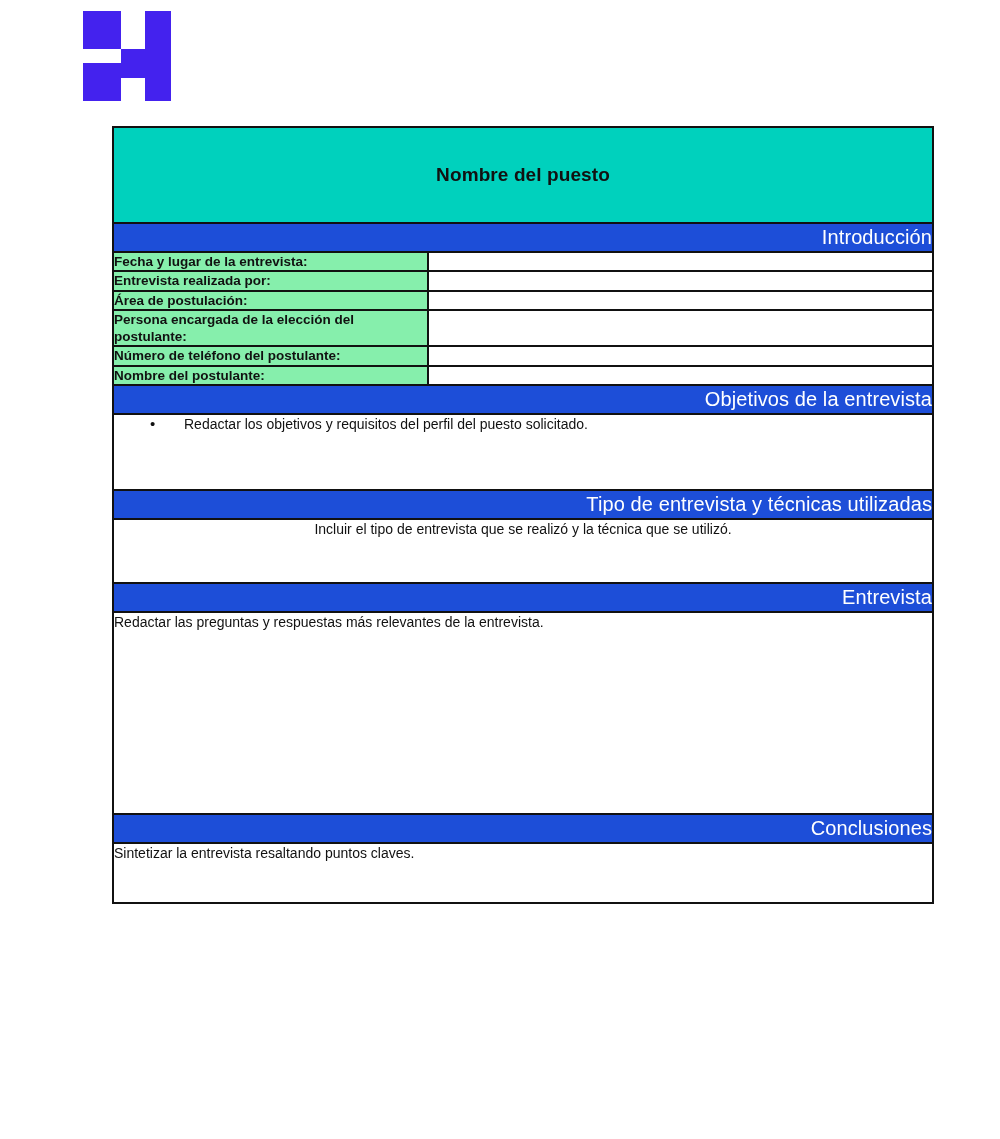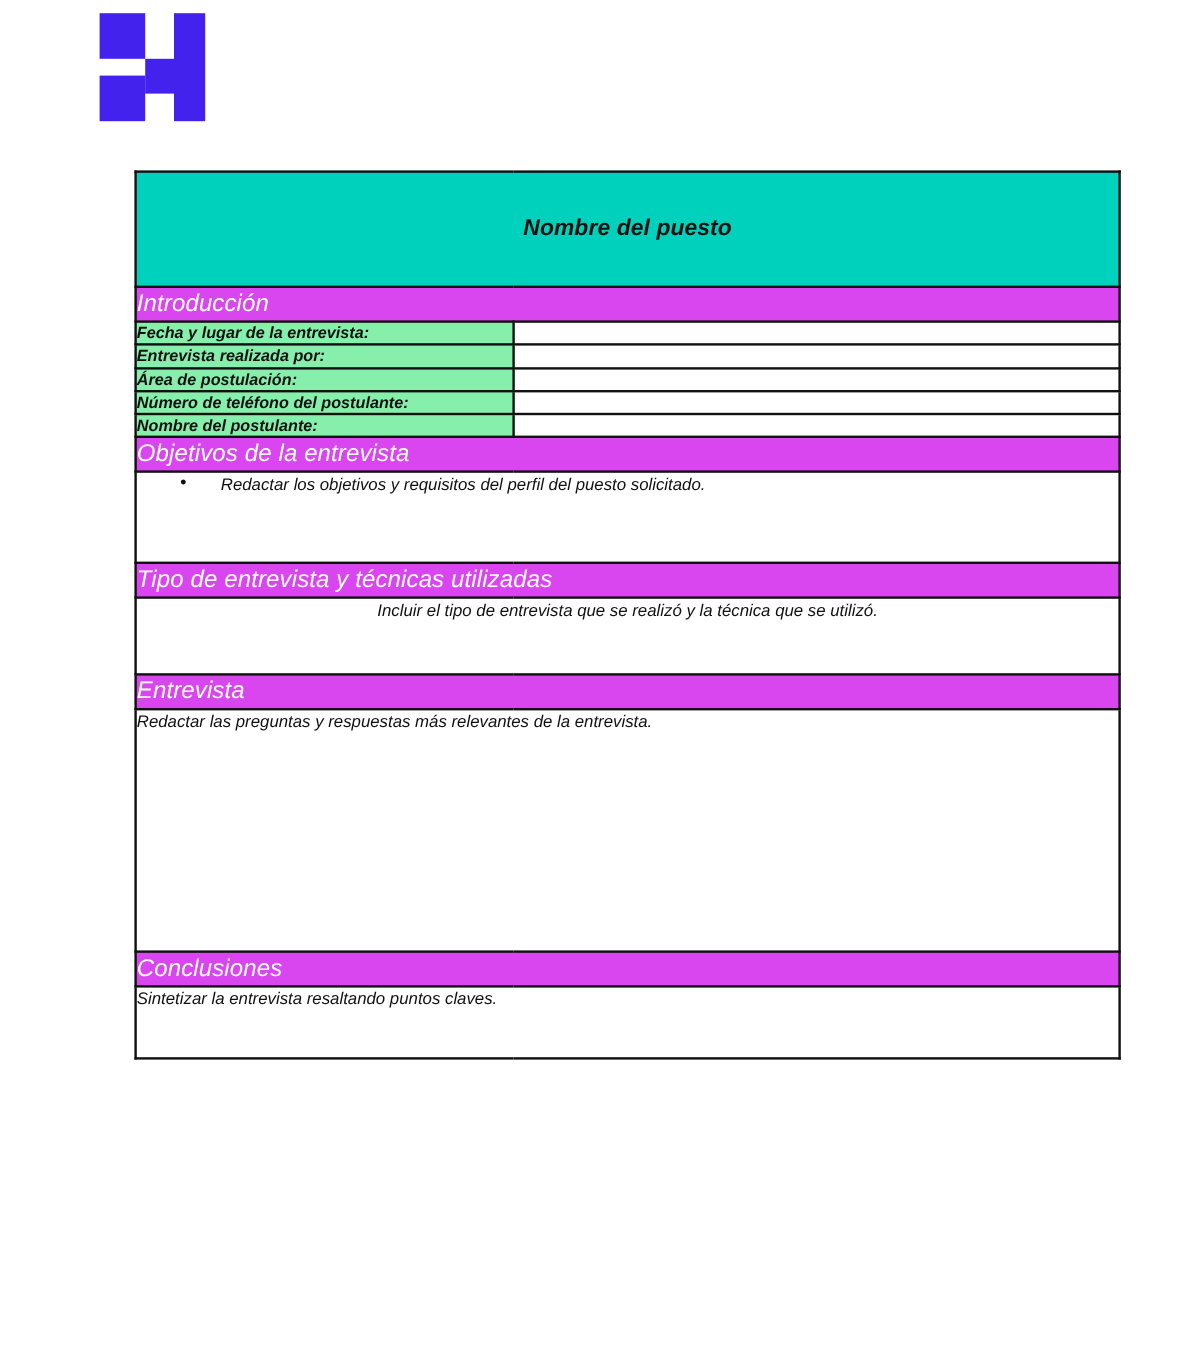--- a/index.html
+++ b/index.html
@@ -29,25 +29,24 @@
   }
   .lb-tl { left: 0;    top: 0;    width: 38px; height: 38px; }
   .lb-bl { left: 0;    top: 52px; width: 38px; height: 38px; }
   .lb-mid{ left: 38px; top: 38px; width: 26px; height: 29px; }
   .lb-r  { left: 62px; top: 0;    width: 26px; height: 90px; }
 
   
   .doc {
     position: absolute;
     left: 112px;
-    top: 142px;
+    top: 126px;
     width: 820px;
     border-collapse: collapse;
     table-layout: fixed;
-    font-style: italic;
   }
   .doc td {
     border: 2px solid #111111;
     padding: 0;
     vertical-align: top;
   }
 
   
   .title-band {
     background: #00d1bd;
@@ -57,23 +56,23 @@
   }
   .title-band .title-text {
     font-size: 19px;
     font-weight: bold;
     color: #111111;
     letter-spacing: 0.1px;
   }
 
   
   .section-band {
-    background: #d946ef;
+    background: #1d4ed8;
     height: 27px;
-    text-align: left;
+    text-align: right;
     vertical-align: middle !important;
   }
   .section-band .section-text {
     font-size: 20px;
     color: #ffffff;
     font-weight: normal;
     letter-spacing: 0.1px;
   }
 
   
@@ -165,20 +164,24 @@
     </tr>
     <tr>
       <td class="label-cell">Entrevista realizada por:</td>
       <td class="value-cell"></td>
     </tr>
     <tr>
       <td class="label-cell">Área de postulación:</td>
       <td class="value-cell"></td>
     </tr>
     <tr>
+      <td class="label-cell">Persona encargada de la elección del postulante:</td>
+      <td class="value-cell"></td>
+    </tr>
+    <tr>
       <td class="label-cell">Número de teléfono del postulante:</td>
       <td class="value-cell"></td>
     </tr>
     <tr>
       <td class="label-cell">Nombre del postulante:</td>
       <td class="value-cell"></td>
     </tr>
 
     <tr>
       <td class="section-band" colspan="2">

